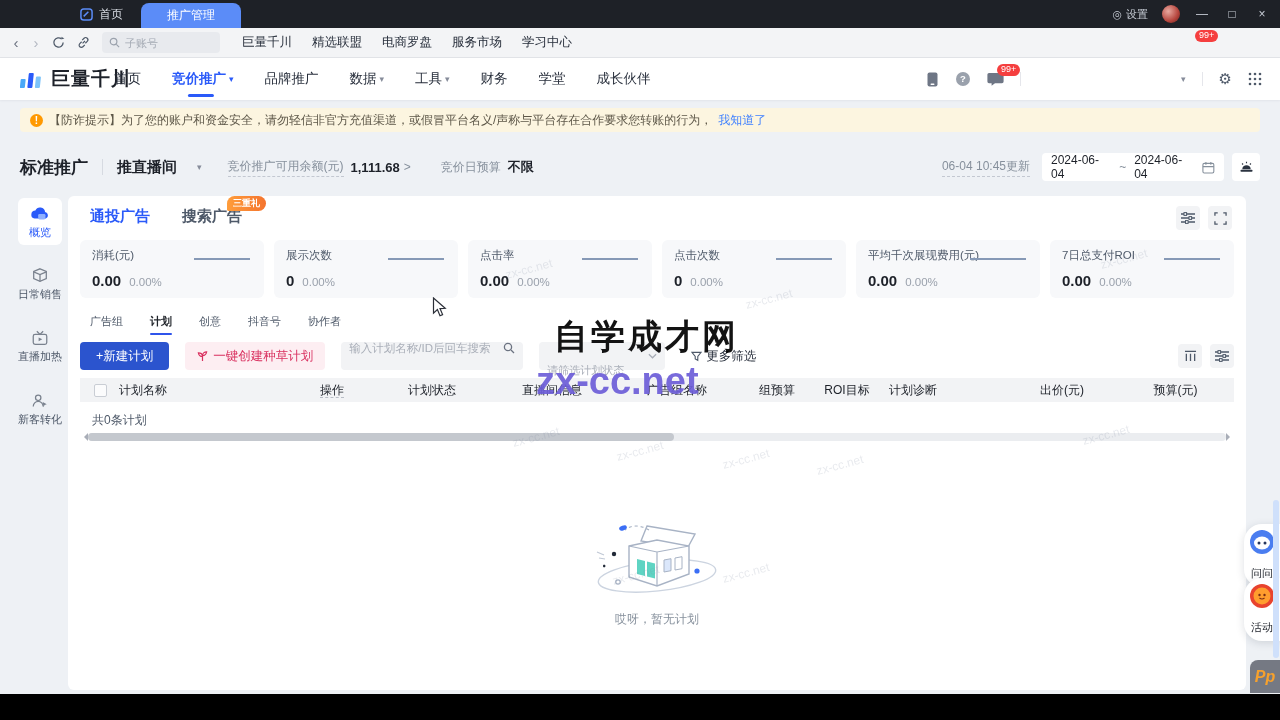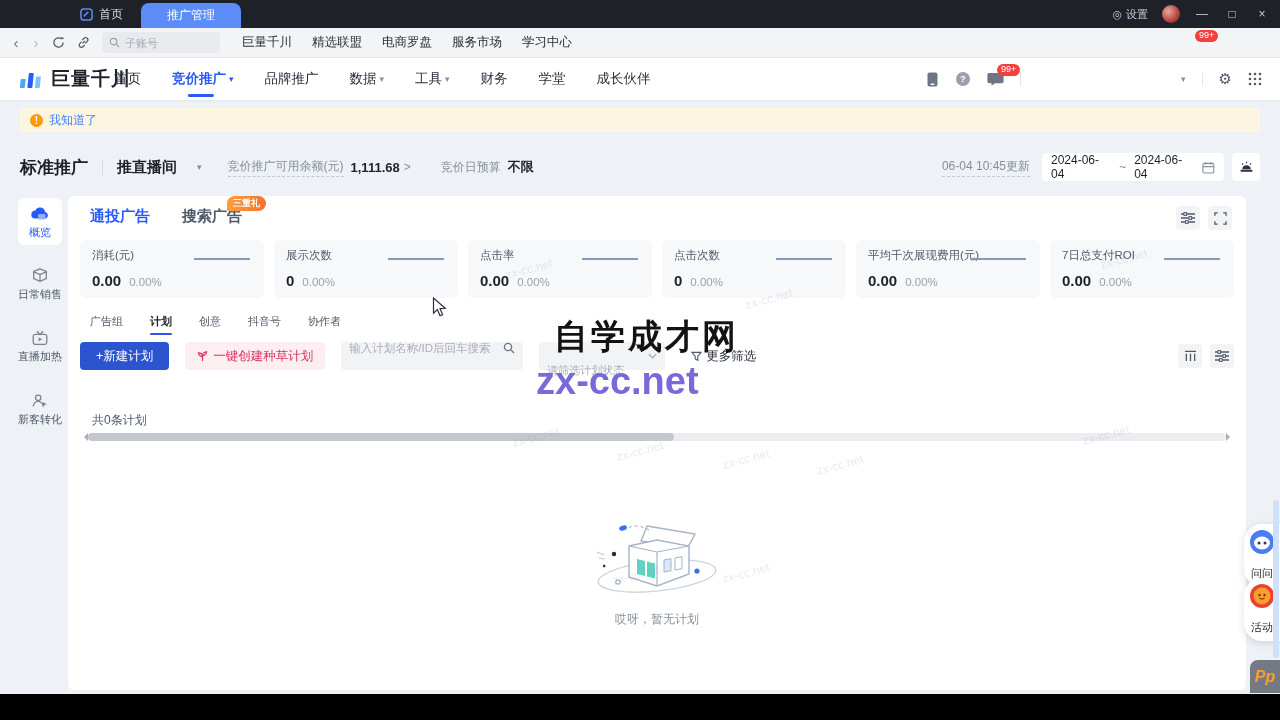--- a/index.html
+++ b/index.html
@@ -289,20 +289,21 @@
               <circle cx="7" cy="12" r="1.3"></circle>
               <circle cx="12" cy="12" r="1.3"></circle>
             </g>
           </svg>
       </span>
     </div>
   </div>
 
   <div id="banner">
     <span class="warn">!</span>
+    <span class="txt">【防诈提示】为了您的账户和资金安全，请勿轻信非官方充值渠道，或假冒平台名义/声称与平台存在合作要求您转账的行为，</span>
     <span class="link">我知道了</span>
   </div>
 
   <div id="titlerow">
     <span class="ptitle">标准推广</span>
     <span class="tdiv"></span>
     <span class="scene">
       <span>推直播间</span>
       <span class="caret">▾</span>
     </span>
@@ -481,20 +482,33 @@
           <svg width="14" height="12" viewBox="0 0 14 12">
               <path d="M0 2 h14 M0 6 h14 M0 10 h14" stroke="#4e5969" stroke-width="1.3"></path>
               <rect x="3" y=".6" width="2.6" height="2.8" fill="#f2f3f5" stroke="#4e5969"></rect>
               <rect x="8" y="4.6" width="2.6" height="2.8" fill="#f2f3f5" stroke="#4e5969"></rect>
               <rect x="4.5" y="8.6" width="2.6" height="2.8" fill="#f2f3f5" stroke="#4e5969"></rect>
             </svg>
         </span>
       </div>
     </div>
 
+    <div class="thead">
+      <span class="chk"></span>
+      <span class="th left" style="width:180px">计划名称</span>
+      <span class="th" style="width:90px"><span class="opdash">操作</span></span>
+      <span class="th" style="width:110px">计划状态</span>
+      <span class="th" style="width:130px">直播间信息</span>
+      <span class="th" style="width:120px">广告组名称</span>
+      <span class="th" style="width:80px">组预算</span>
+      <span class="th" style="width:60px">ROI目标</span>
+      <span class="th left" style="width:130px">计划诊断</span>
+      <span class="th" style="width:110px">出价(元)</span>
+      <span class="th" style="flex:1">预算(元)</span>
+    </div>
 
     <div class="count">共0条计划</div>
 
     <div class="hscroll">
       <span class="harr l"></span>
       <span class="htrack"></span>
       <span class="hthumb"></span>
       <span class="harr r"></span>
     </div>
 

